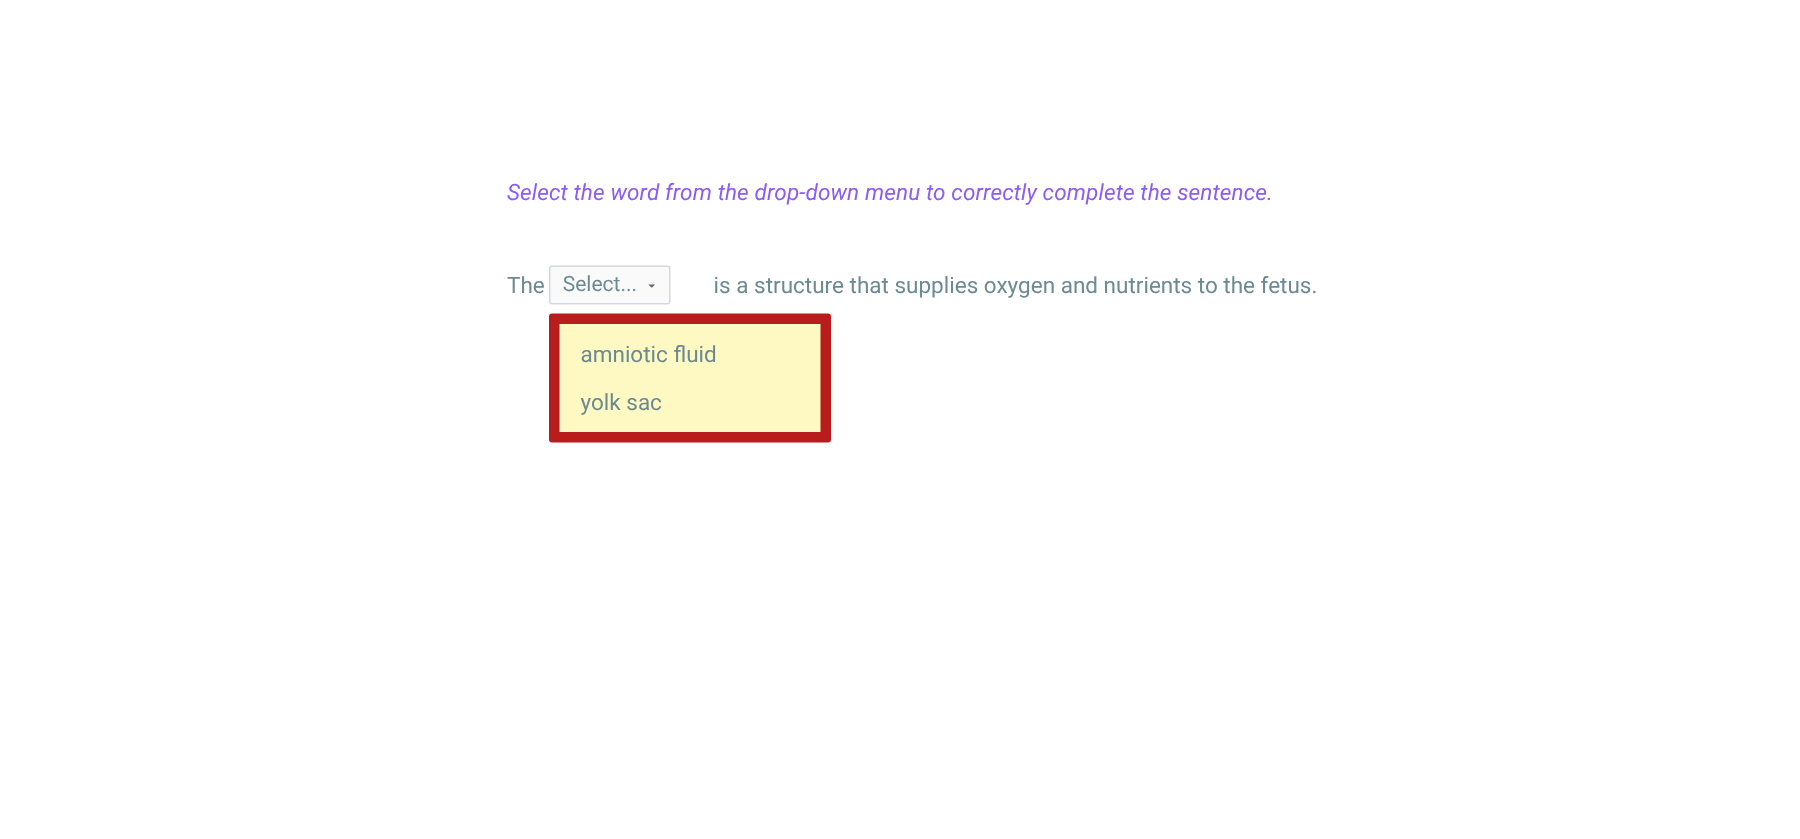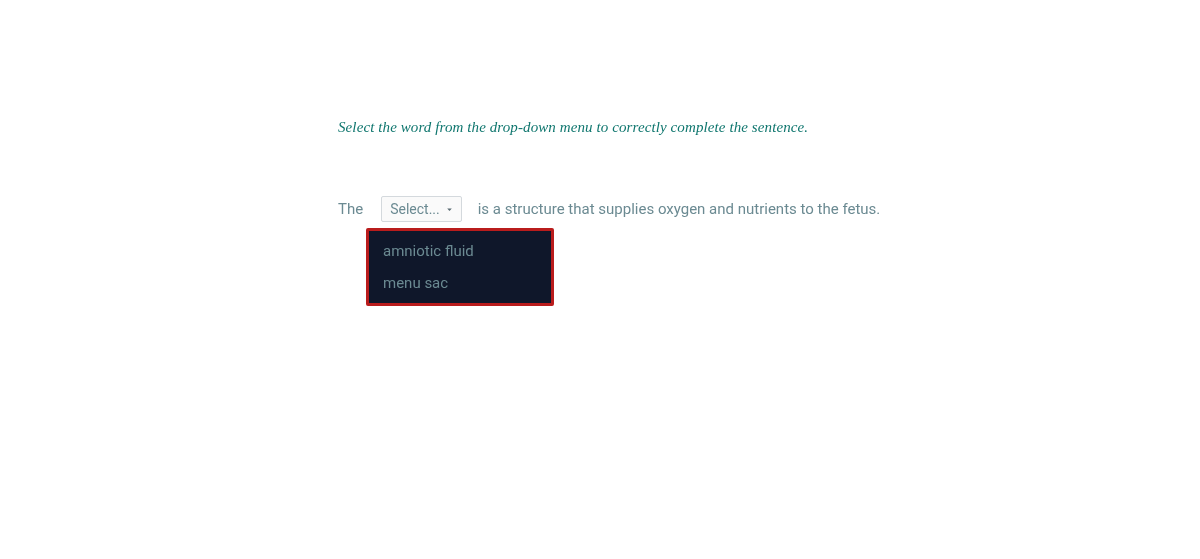--- a/index.html
+++ b/index.html
@@ -14,38 +14,38 @@
       height: 559px;
       position: relative;
     }
     .content {
       position: absolute;
       left: 338px;
       top: 119px;
     }
     .instruction {
       font-style: italic;
-      color: #0f766e;
+      color: #8b5cf6;
       font-size: 15px;
-      margin-bottom: 60px;
+      margin-bottom: 40px;
       letter-spacing: 0.1px;
-      font-family: Liberation Serif, serif;
     }
     .sentence-row {
       display: flex;
       align-items: center;
       color: #6b8a92;
       font-size: 15px;
       position: relative;
     }
     .sentence-before {
-      margin-right: 18px;
+      margin-right: 3px;
     }
     .sentence-after {
-      margin-left: 16px;
+      margin-left: 1px;
+      padding-left: 28px;
     }
     .select-box {
       display: inline-flex;
       align-items: center;
       border: 1px solid #d4d9dd;
       background: #fafafa;
       padding: 4px 6px 4px 8px;
       border-radius: 2px;
       cursor: pointer;
       height: 26px;
@@ -64,22 +64,22 @@
     }
     .chevron svg {
       width: 11px;
       height: 11px;
       fill: #5a6b72;
     }
     .dropdown {
       position: absolute;
       left: 28px;
       top: 32px;
-      background: #0f172a;
-      border: 3px solid #b91c1c;
+      background: #fef9c3;
+      border: 7px solid #b91c1c;
       border-radius: 2px;
       min-width: 188px;
       padding: 4px 0;
       box-shadow: none;
     }
     .dropdown-item {
       padding: 7px 14px;
       color: #6b8a92;
       font-size: 15px;
       cursor: pointer;
@@ -97,16 +97,16 @@
       <span class="chevron">
         <svg viewBox="0 0 24 24">
             <path d="M7 10l5 5 5-5z"></path>
           </svg>
       </span>
     </div>
     <span class="sentence-after">is a structure that supplies oxygen and nutrients to the fetus.</span>
 
     <div class="dropdown">
       <div class="dropdown-item">amniotic fluid</div>
-      <div class="dropdown-item">menu sac</div>
+      <div class="dropdown-item">yolk sac</div>
     </div>
   </div>
 </div>
 
 </body></html>

